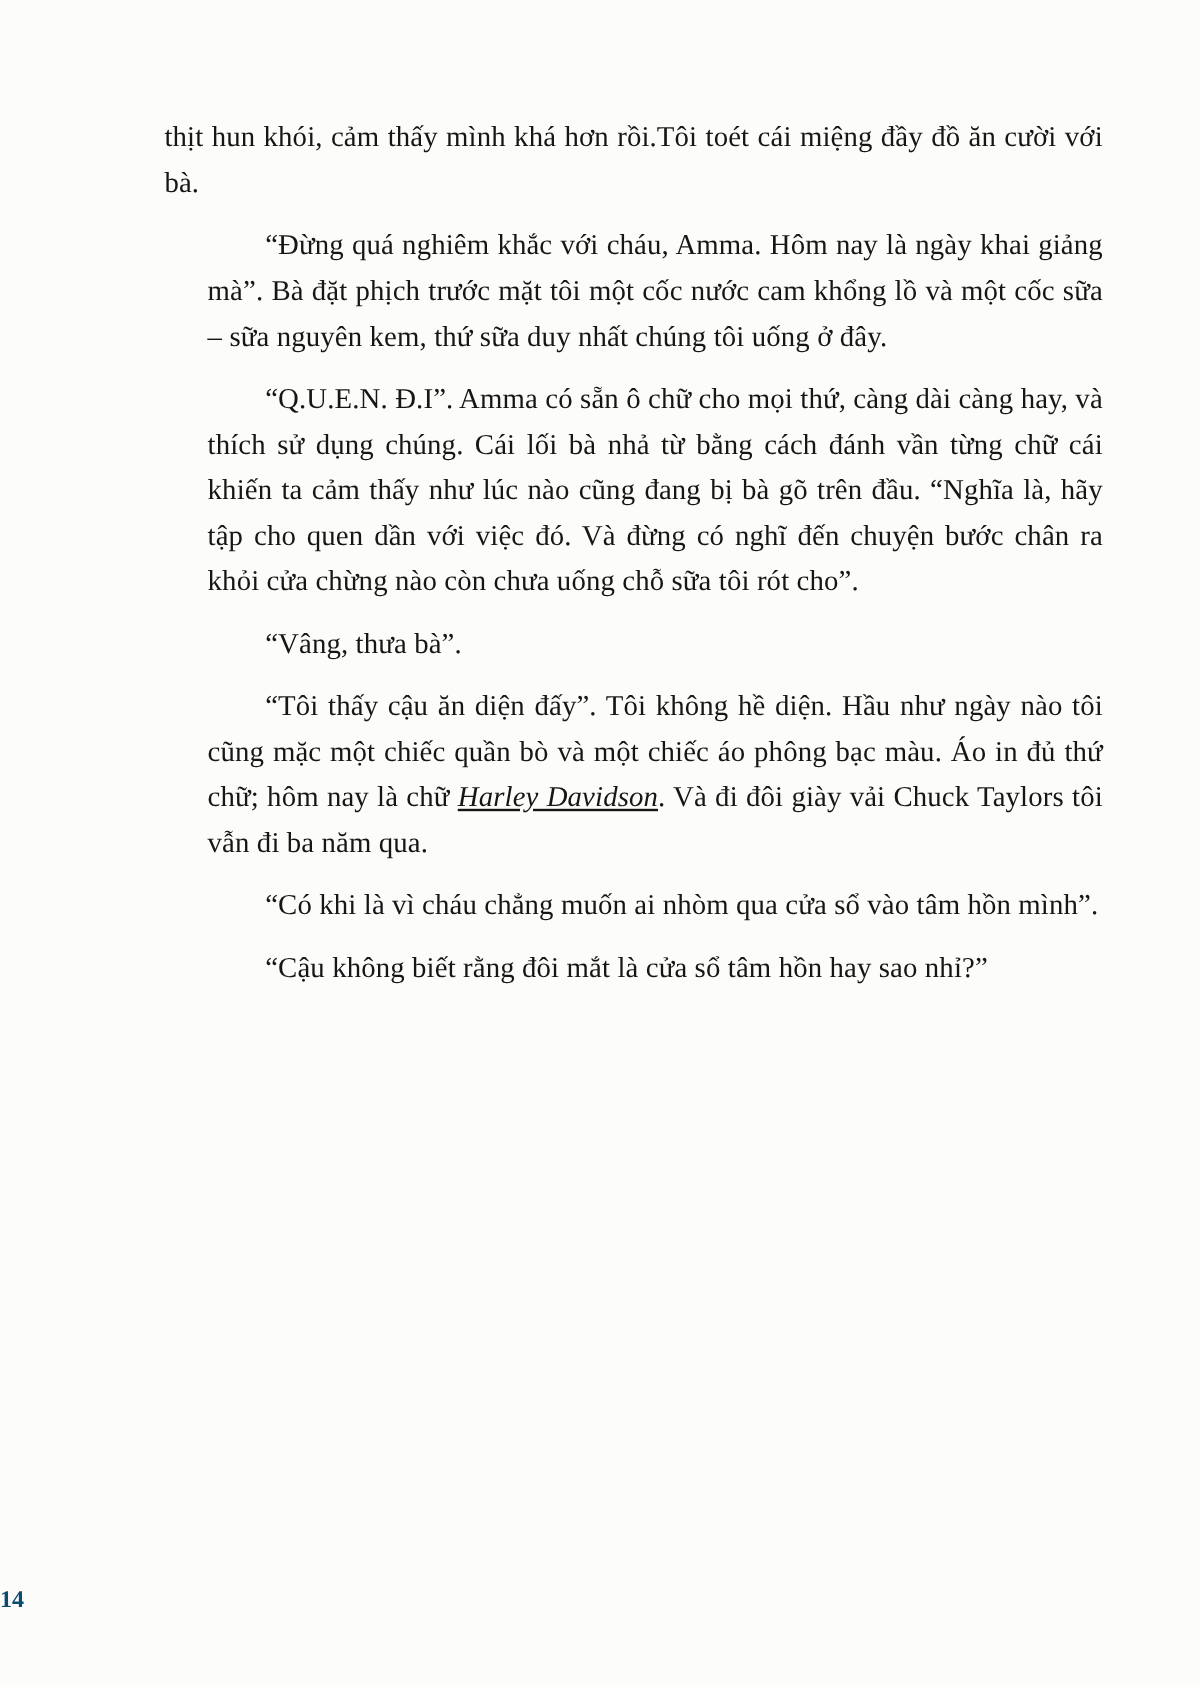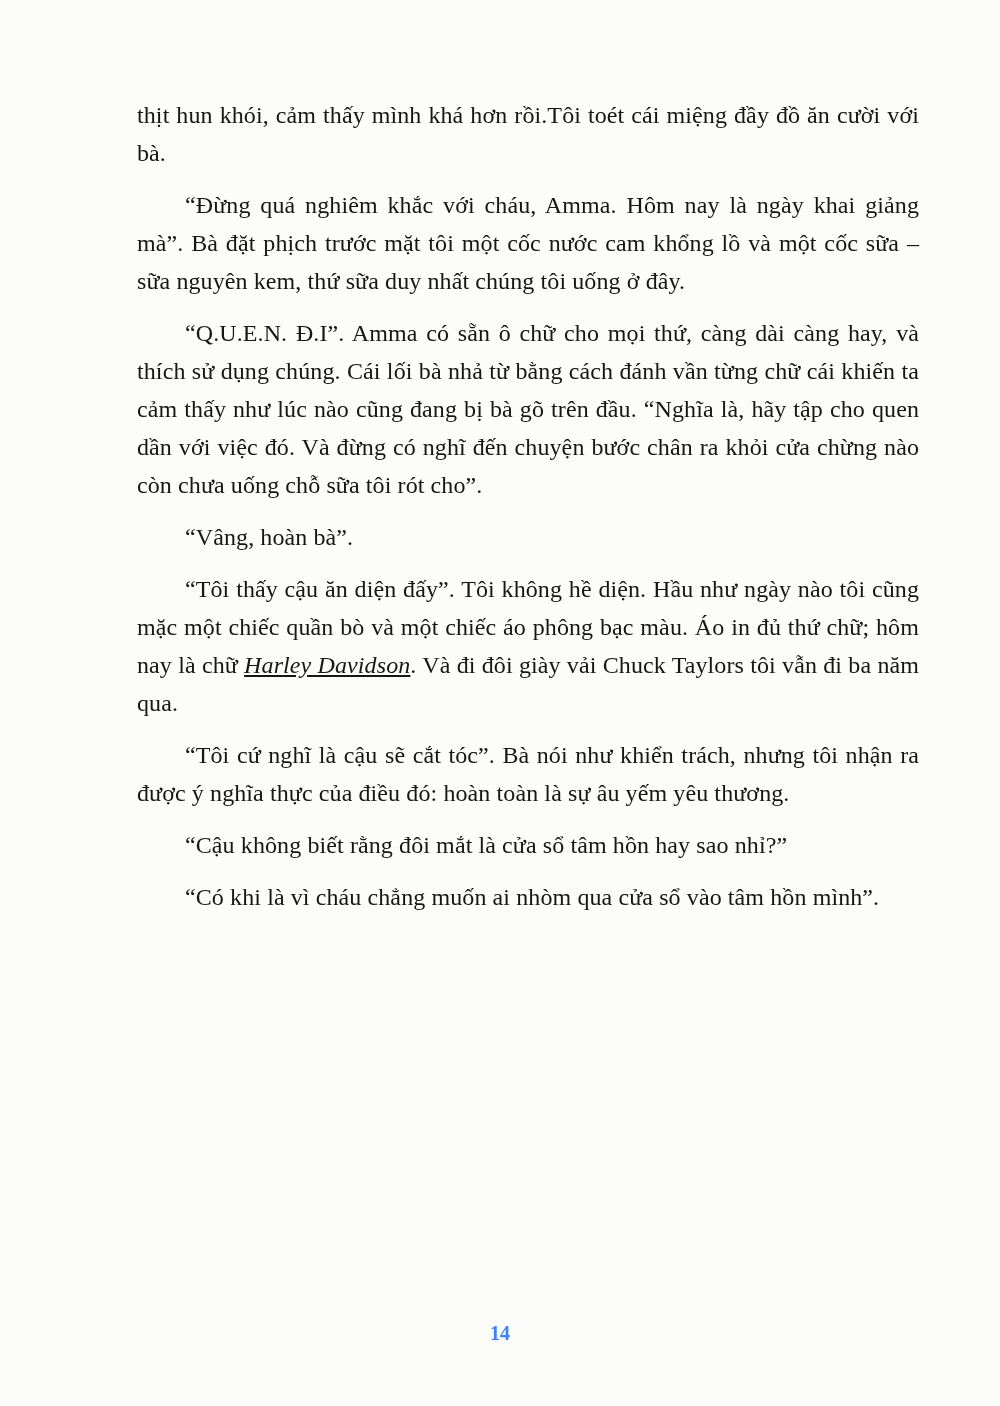--- a/index.html
+++ b/index.html
@@ -25,54 +25,53 @@
   }
   p.para {
     font-size: 24px;
     line-height: 38px;
     text-align: justify;
     margin: 0 0 14px 0;
     letter-spacing: 0.1px;
   }
   p.para.indent {
     text-indent: 48px;
+    margin-left: 36px;
   }
   em.inline-italic {
     font-style: italic;
     text-decoration: underline;
   }
   .page-number {
     position: absolute;
     top: 1322px;
     left: 0;
     width: 1000px;
-    text-align: center;
     font-size: 20px;
     font-weight: bold;
-    color: #3b82f6;
+    color: #0c4a6e;
   }
 </style>
 </head>
 <body>
 
 <div class="page">
 
   <p class="para">thịt hun khói, cảm thấy mình khá hơn rồi.Tôi toét cái miệng đầy đồ ăn cười với bà.</p>
 
   <p class="para indent">“Đừng quá nghiêm khắc với cháu, Amma. Hôm nay là ngày khai giảng mà”. Bà đặt phịch trước mặt tôi một cốc nước cam khổng lồ và một cốc sữa – sữa nguyên kem, thứ sữa duy nhất chúng tôi uống ở đây.</p>
 
 
   <p class="para indent">“Q.U.E.N. Đ.I”. Amma có sẵn ô chữ cho mọi thứ, càng dài càng hay, và thích sử dụng chúng. Cái lối bà nhả từ bằng cách đánh vần từng chữ cái khiến ta cảm thấy như lúc nào cũng đang bị bà gõ trên đầu. “Nghĩa là, hãy tập cho quen dần với việc đó. Và đừng có nghĩ đến chuyện bước chân ra khỏi cửa chừng nào còn chưa uống chỗ sữa tôi rót cho”.</p>
 
-  <p class="para indent">“Vâng, hoàn bà”.</p>
+  <p class="para indent">“Vâng, thưa bà”.</p>
 
   <p class="para indent"><span>“Tôi thấy cậu ăn diện đấy”. Tôi không hề diện. Hầu như ngày nào tôi cũng mặc một chiếc quần bò và một chiếc áo phông bạc màu. Áo in đủ thứ chữ; hôm nay là chữ </span><em class="inline-italic">Harley Davidson</em><span>. Và đi đôi giày vải Chuck Taylors tôi vẫn đi ba năm qua.</span></p>
 
-  <p class="para indent">“Tôi cứ nghĩ là cậu sẽ cắt tóc”. Bà nói như khiển trách, nhưng tôi nhận ra được ý nghĩa thực của điều đó: hoàn toàn là sự âu yếm yêu thương.</p>
 
 
+  <p class="para indent">“Có khi là vì cháu chẳng muốn ai nhòm qua cửa sổ vào tâm hồn mình”.</p>
+
   <p class="para indent">“Cậu không biết rằng đôi mắt là cửa sổ tâm hồn hay sao nhỉ?”</p>
-
-  <p class="para indent">“Có khi là vì cháu chẳng muốn ai nhòm qua cửa sổ vào tâm hồn mình”.</p>
 
 </div>
 
 <div class="page-number">14</div>
 
 </body></html>

